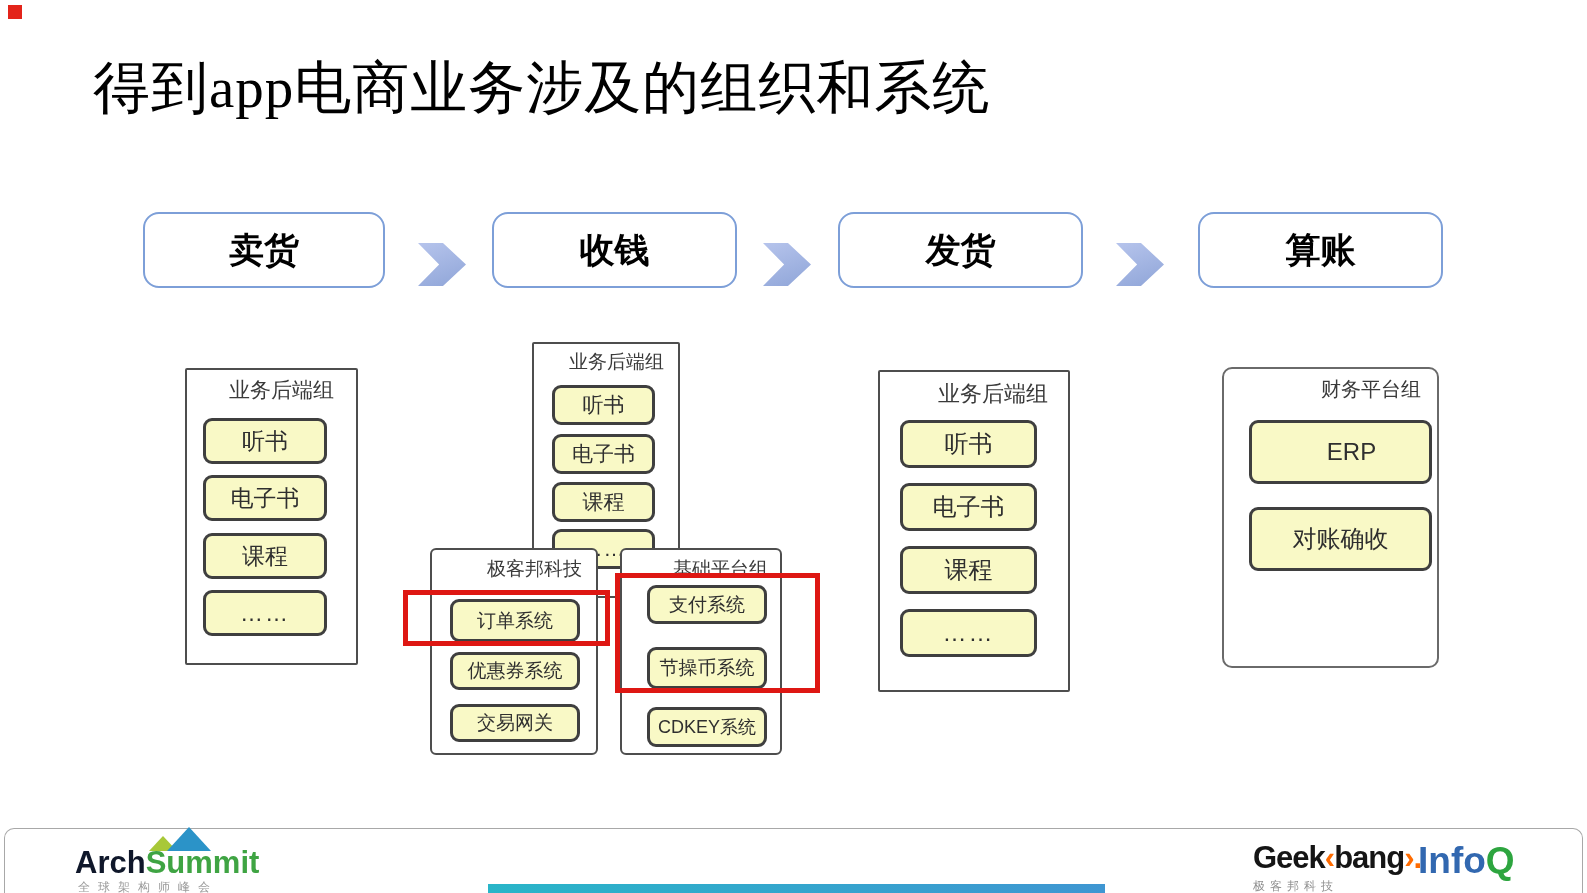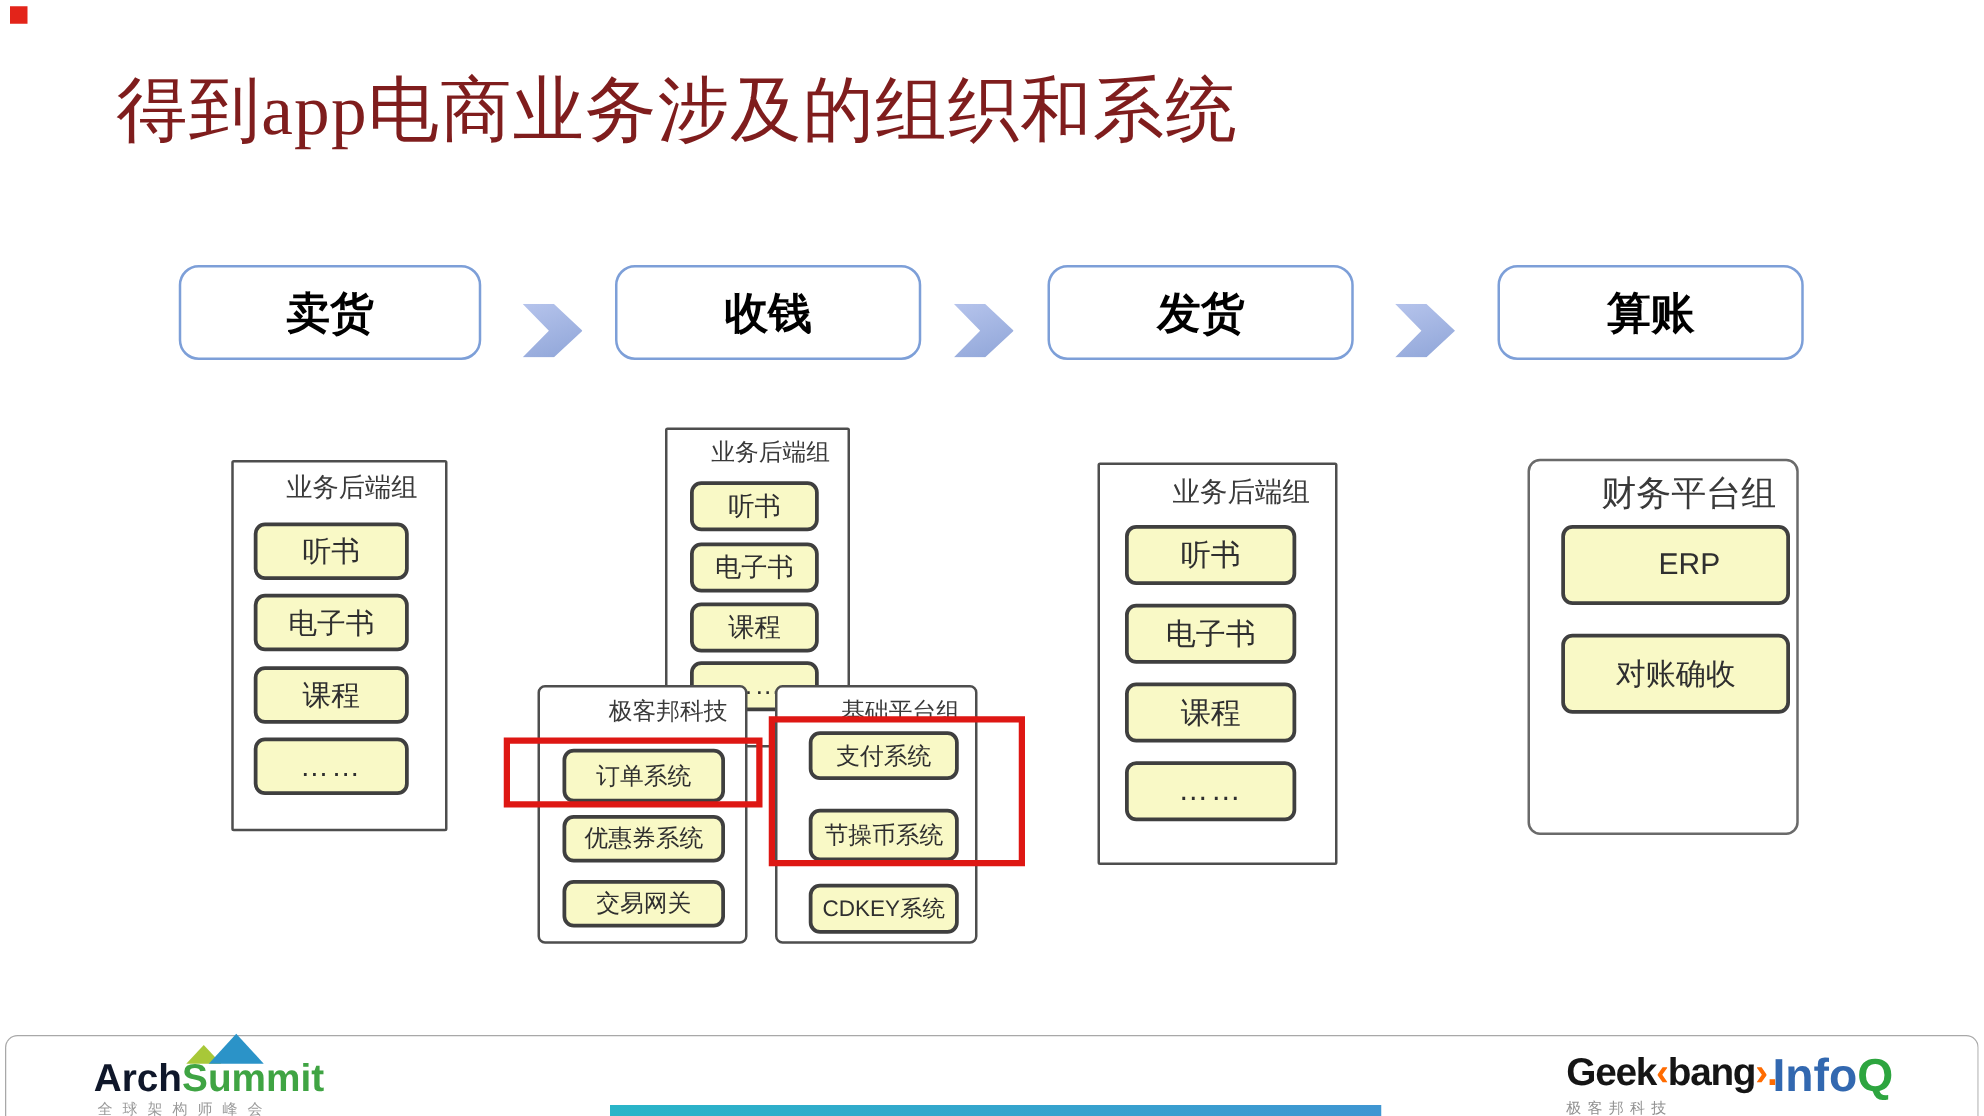--- a/index.html
+++ b/index.html
@@ -10,21 +10,21 @@
   }
   
   .red-marker { position:absolute; left:8px; top:5px; width:14px; height:14px; background:#e3241a; }
   .teal-bar { position:absolute; left:488px; top:884px; width:617px; height:9px;
     background:linear-gradient(90deg,#29b5c8,#3f96d2); }
 
   
   .slide-title {
     position:absolute; left:93px; top:50px; width:1200px;
     font-family:"Liberation Serif", serif; font-size:57px; font-weight:500;
-    color:#7f1d1d; letter-spacing:1px; white-space:nowrap;
+    color:#000000; letter-spacing:1px; white-space:nowrap;
   }
 
   
   .step {
     position:absolute; top:212px; height:76px; background:#fff;
     border:2px solid #7d9fd8; border-radius:16px;
     display:flex; align-items:center; justify-content:center;
     font-size:35px; font-weight:bold; color:#000;
   }
   .chevron {
@@ -129,21 +129,21 @@
 
   <div class="group" style="left:878px;top:370px;width:192px;height:322px;border-radius:2px;">
     <div class="group-title" style="padding:7px 20px 0 0;font-size:22px;">业务后端组</div>
   </div>
   <div class="sys" style="left:900px;top:420px;width:137px;height:48px;font-size:24px;">听书</div>
   <div class="sys" style="left:900px;top:483px;width:137px;height:48px;font-size:24px;">电子书</div>
   <div class="sys" style="left:900px;top:546px;width:137px;height:48px;font-size:24px;">课程</div>
   <div class="sys" style="left:900px;top:609px;width:137px;height:48px;font-size:24px;letter-spacing:2px;">……</div>
 
   <div class="group" style="left:1222px;top:367px;width:217px;height:301px;border-radius:10px;border-color:#6a6a6a;">
-    <div class="group-title" style="padding:7px 16px 0 13px;font-size:28px;">财务平台组</div>
+    <div class="group-title" style="padding:7px 16px 0 13px;font-size:20px;">财务平台组</div>
     <div class="sys" style="left:25px;top:51px;width:183px;height:64px;font-size:24px;padding-left:22px;">ERP</div>
     <div class="sys" style="left:25px;top:138px;width:183px;height:64px;font-size:24px;">对账确收</div>
   </div>
 
   <div class="footer-frame"></div>
 
   <div class="arch-logo">
     <div class="arch-tri-green"></div>
     <div class="arch-tri-blue"></div>
     <div class="arch-text">

